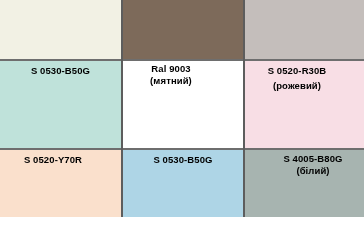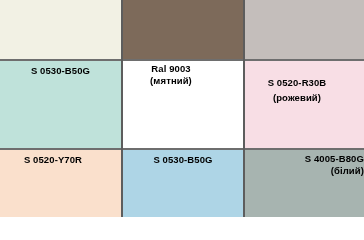--- a/index.html
+++ b/index.html
@@ -48,21 +48,21 @@
   }
   .label .code,
   .label .name {
     display: block;
     white-space: nowrap;
   }
   .label.tight {
     line-height: 11.5px;
   }
   .label.left-align {
-    text-align: right;
+    text-align: center;
   }
 </style>
 </head>
 <body>
 
 <div id="palette-grid">
     <div class="swatch" style="left: 0px; top: 0px; width: 121px; height: 59px; background: rgb(242, 241, 228);"></div>
     <div class="swatch" style="left: 123px; top: 0px; width: 120px; height: 59px; background: rgb(125, 106, 90);"></div>
     <div class="swatch" style="left: 245px; top: 0px; width: 119px; height: 59px; background: rgb(196, 190, 187);"></div>
     <div class="swatch" style="left: 0px; top: 61px; width: 121px; height: 87px; background: rgb(191, 226, 218);"></div>
@@ -75,21 +75,21 @@
     <div class="divider-h" style="top: 148px;"></div>
     <div class="divider-v" style="left: 121px;"></div>
     <div class="divider-v" style="left: 243px;"></div>
     <div class="label" style="left: 0px; top: 63px; width: 121px; color: rgb(0, 0, 0);">
       <span class="code">S 0530-B50G</span>
     </div>
     <div class="label tight" style="left: 123px; top: 63px; width: 96px; color: rgb(0, 0, 0);">
       <span class="code">Ral 9003</span>
       <span class="name">(мятний)</span>
     </div>
-    <div class="label" style="left: 245px; top: 63px; width: 104px; color: rgb(0, 0, 0); margin-top: 12px;">
+    <div class="label" style="left: 245px; top: 63px; width: 104px; color: rgb(0, 0, 0);">
       <span class="code">S 0520-R30B</span>
       <span class="name">(рожевий)</span>
     </div>
     <div class="label" style="left: 0px; top: 152px; width: 106px; color: rgb(0, 0, 0);">
       <span class="code">S 0520-Y70R</span>
     </div>
     <div class="label" style="left: 123px; top: 152px; width: 120px; color: rgb(0, 0, 0);">
       <span class="code">S 0530-B50G</span>
     </div>
     <div class="label tight left-align" style="left: 262px; top: 153px; width: 102px; color: rgb(0, 0, 0);">

